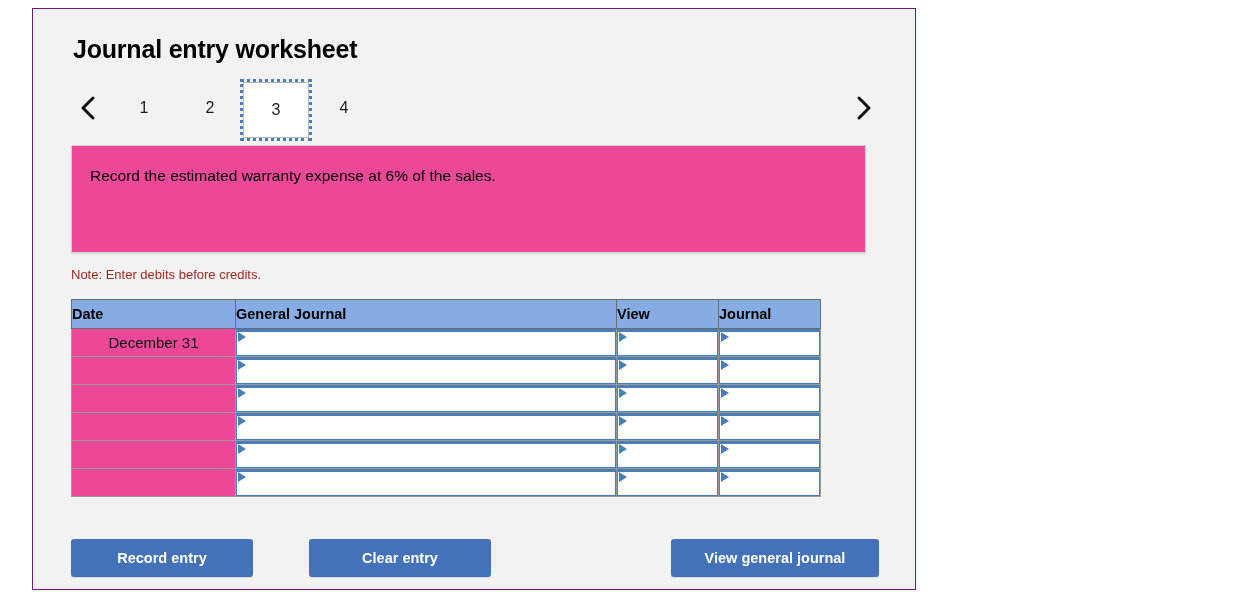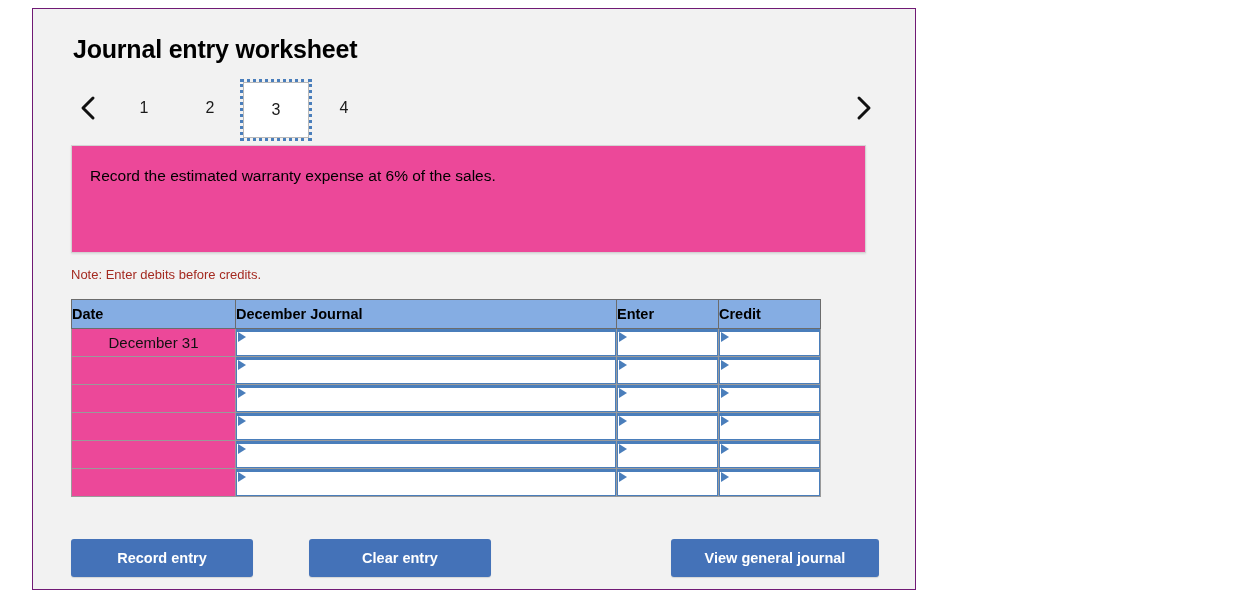--- a/index.html
+++ b/index.html
@@ -247,23 +247,23 @@
   <table class="jtable">
     <colgroup>
       <col class="col-date">
         <col class="col-gj">
         <col class="col-debit">
         <col class="col-credit">
     </colgroup>
     <thead>
       <tr>
         <th>Date</th>
-        <th>December Journal</th>
-        <th>Enter</th>
-        <th>Credit</th>
+        <th>General Journal</th>
+        <th>View</th>
+        <th>Journal</th>
       </tr>
     </thead>
     <tbody id="jtable-body">
         <tr>
           <td class="date-cell">December 31</td>
           <td>
             <div class="cell-input">
               <span class="cell-arrow"></span>
             </div>
           </td>

